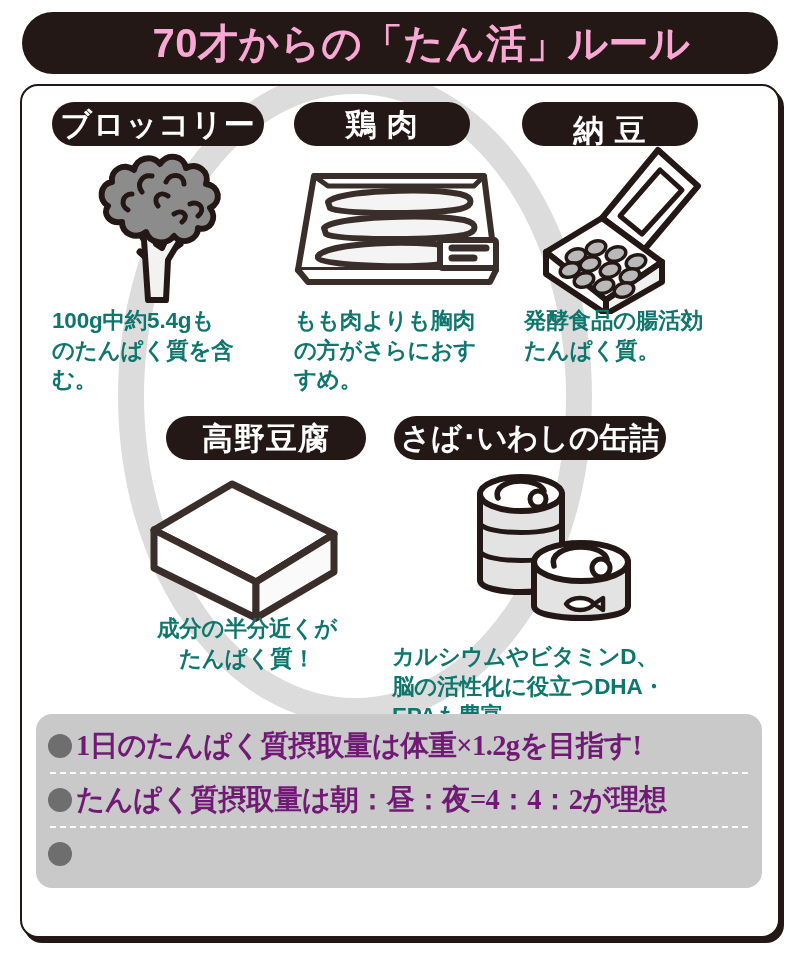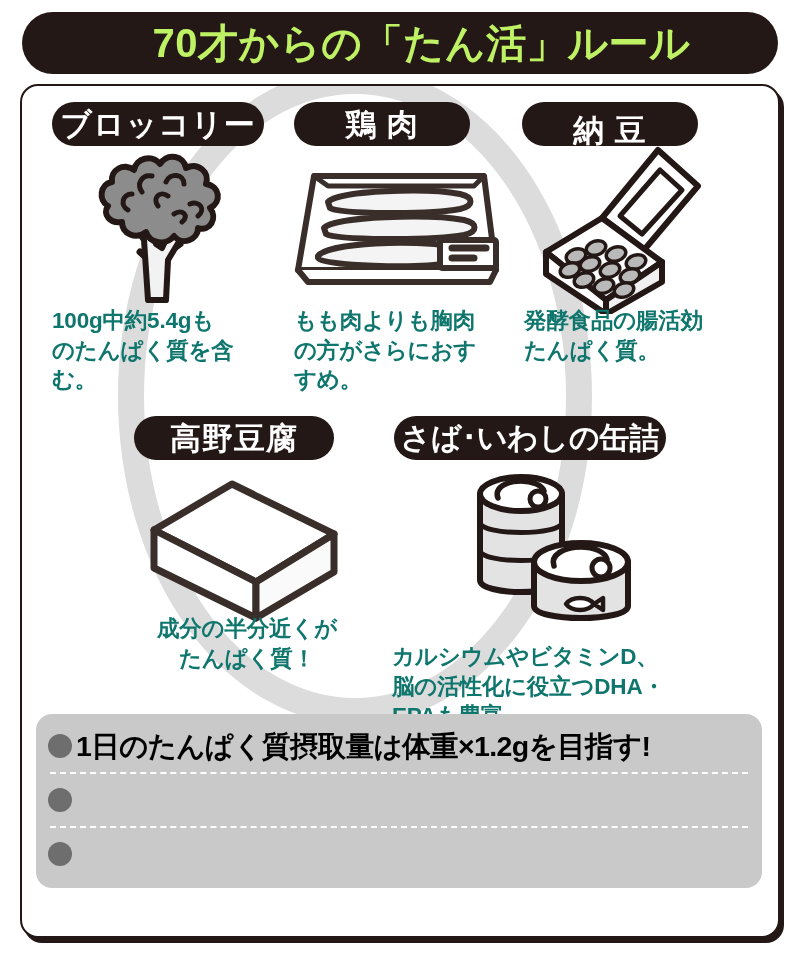--- a/index.html
+++ b/index.html
@@ -24,21 +24,21 @@
     width: 756px;
     height: 62px;
     background: #231815;
     border-radius: 31px;
     display: flex;
     align-items: center;
     justify-content: center;
     box-sizing: border-box;
   }
   .title-text {
-    color: #bef264;
+    color: #f9a8d4;
     font-size: 40px;
     font-weight: bold;
     letter-spacing: 0.5px;
     line-height: 1;
     white-space: nowrap;
     margin-left: 43px;
   }
 
   
   .main-panel {
@@ -139,24 +139,25 @@
     width: 24px;
     height: 24px;
     border-radius: 50%;
     background: #6e6e6e;
     flex: 0 0 auto;
     margin-right: 4px;
   }
   .rule-text {
     font-size: 28.5px;
     font-weight: bold;
-    color: #000000;
+    color: #701a75;
     line-height: 1;
     white-space: nowrap;
     letter-spacing: -0.6px;
+    font-family: Liberation Serif, serif;
   }
 
   
   .source {
     position: absolute;
     left: 26px;
     top: 806px;
     font-size: 18.5px;
     font-weight: normal;
     color: #231815;
@@ -250,21 +251,21 @@
             <ellipse cx="96" cy="146" rx="10" ry="7" transform="rotate(-18 96 146)"></ellipse>
           </g>
         </g>
       </svg>
 
       <div class="desc" style="left:502px; top:220px; width:230px;">発酵食品の腸活効
 たんぱく質。</div>
     </div>
 
     <div class="item">
-      <div class="pill" style="left:112px; top:330px; width:200px;">
+      <div class="pill" style="left:144px; top:330px; width:200px;">
         <span class="pill-label">高野豆腐</span>
       </div>
 
       <svg class="art" style="left:116px; top:386px;" width="210" height="150" viewBox="0 0 210 150">
         <g stroke="#3a2e2a" stroke-width="7" stroke-linejoin="round" stroke-linecap="round" fill="#ffffff">
           <path d="M16 58 L94 12 L196 62 L118 110 Z" fill="#ffffff"></path>
           <path d="M16 58 L16 96 L118 146 L118 110 Z" fill="#ffffff"></path>
           <path d="M118 110 L118 146 L196 100 L196 62 Z" fill="#fafafa"></path>
         </g>
       </svg>
@@ -305,20 +306,21 @@
   </div>
 
   <div class="rules-box">
     <div class="rule-row">
       <span class="bullet"></span>
       <span class="rule-text">1日のたんぱく質摂取量は体重×1.2gを目指す!</span>
     </div>
     <div class="rule-sep"></div>
     <div class="rule-row">
       <span class="bullet"></span>
+      <span class="rule-text">たんぱく質摂取量は朝：昼：夜=4：4：2が理想</span>
     </div>
     <div class="rule-sep"></div>
     <div class="rule-row">
       <span class="bullet"></span>
     </div>
   </div>
 
 
 </div>
 

